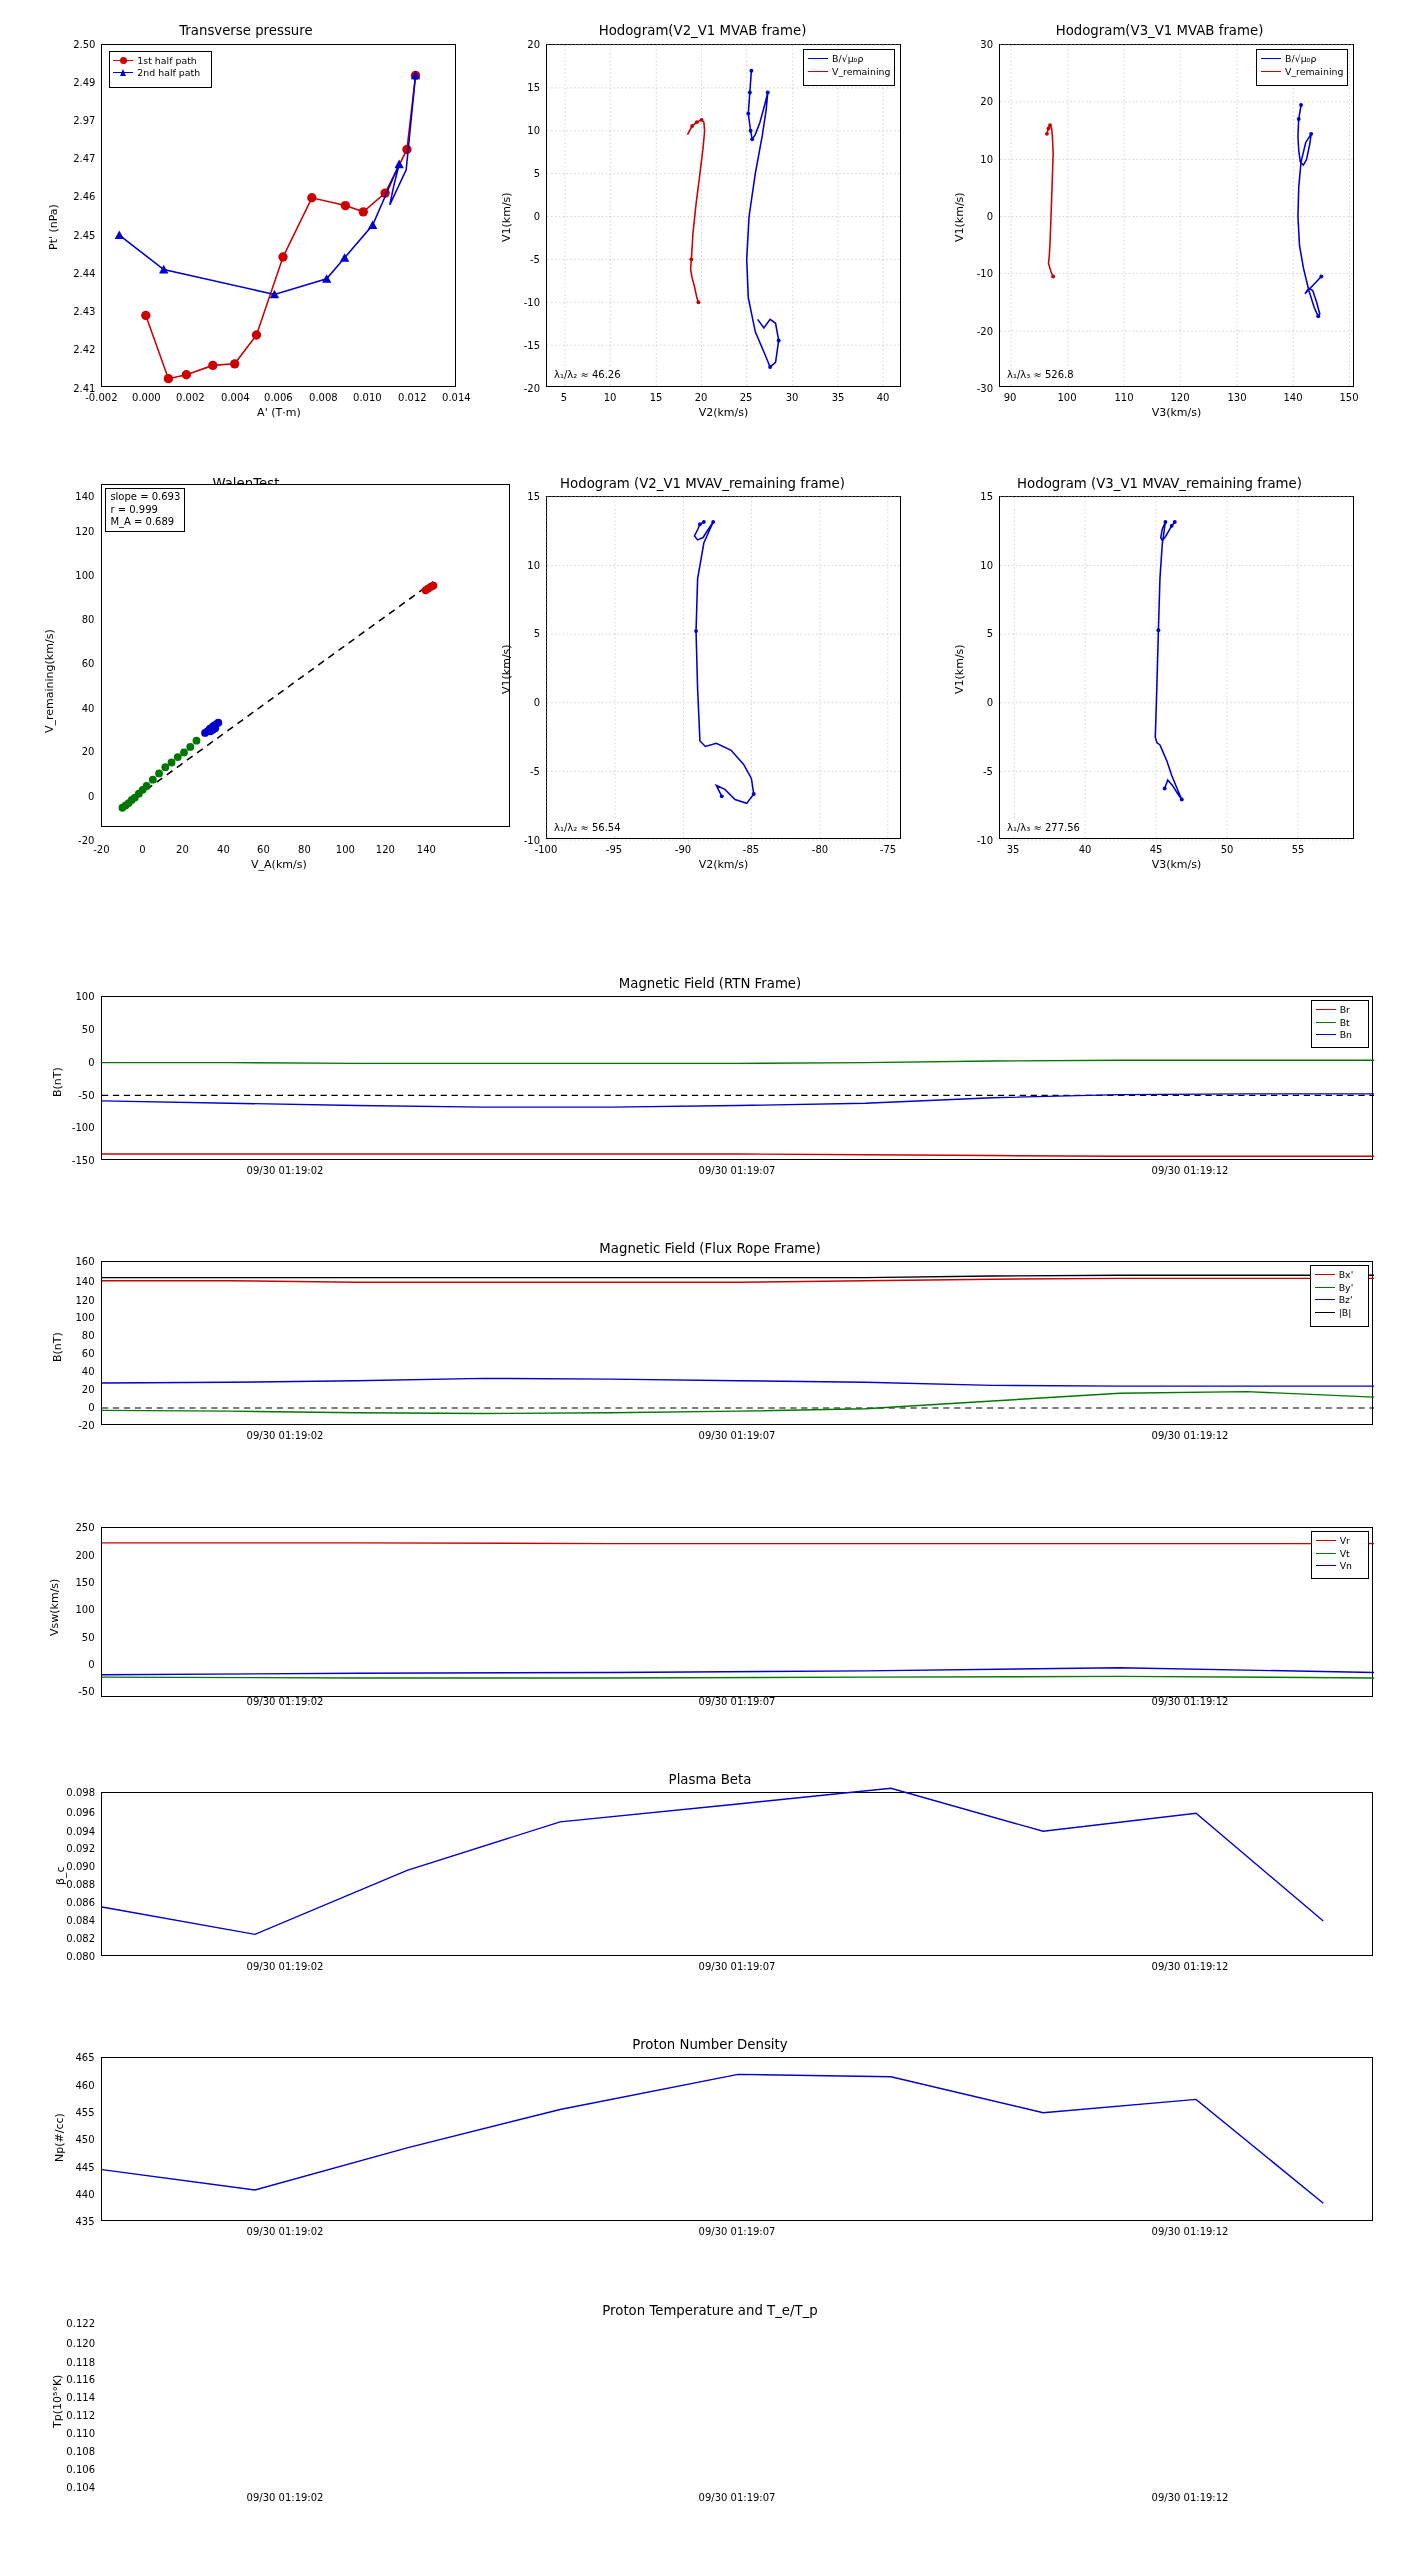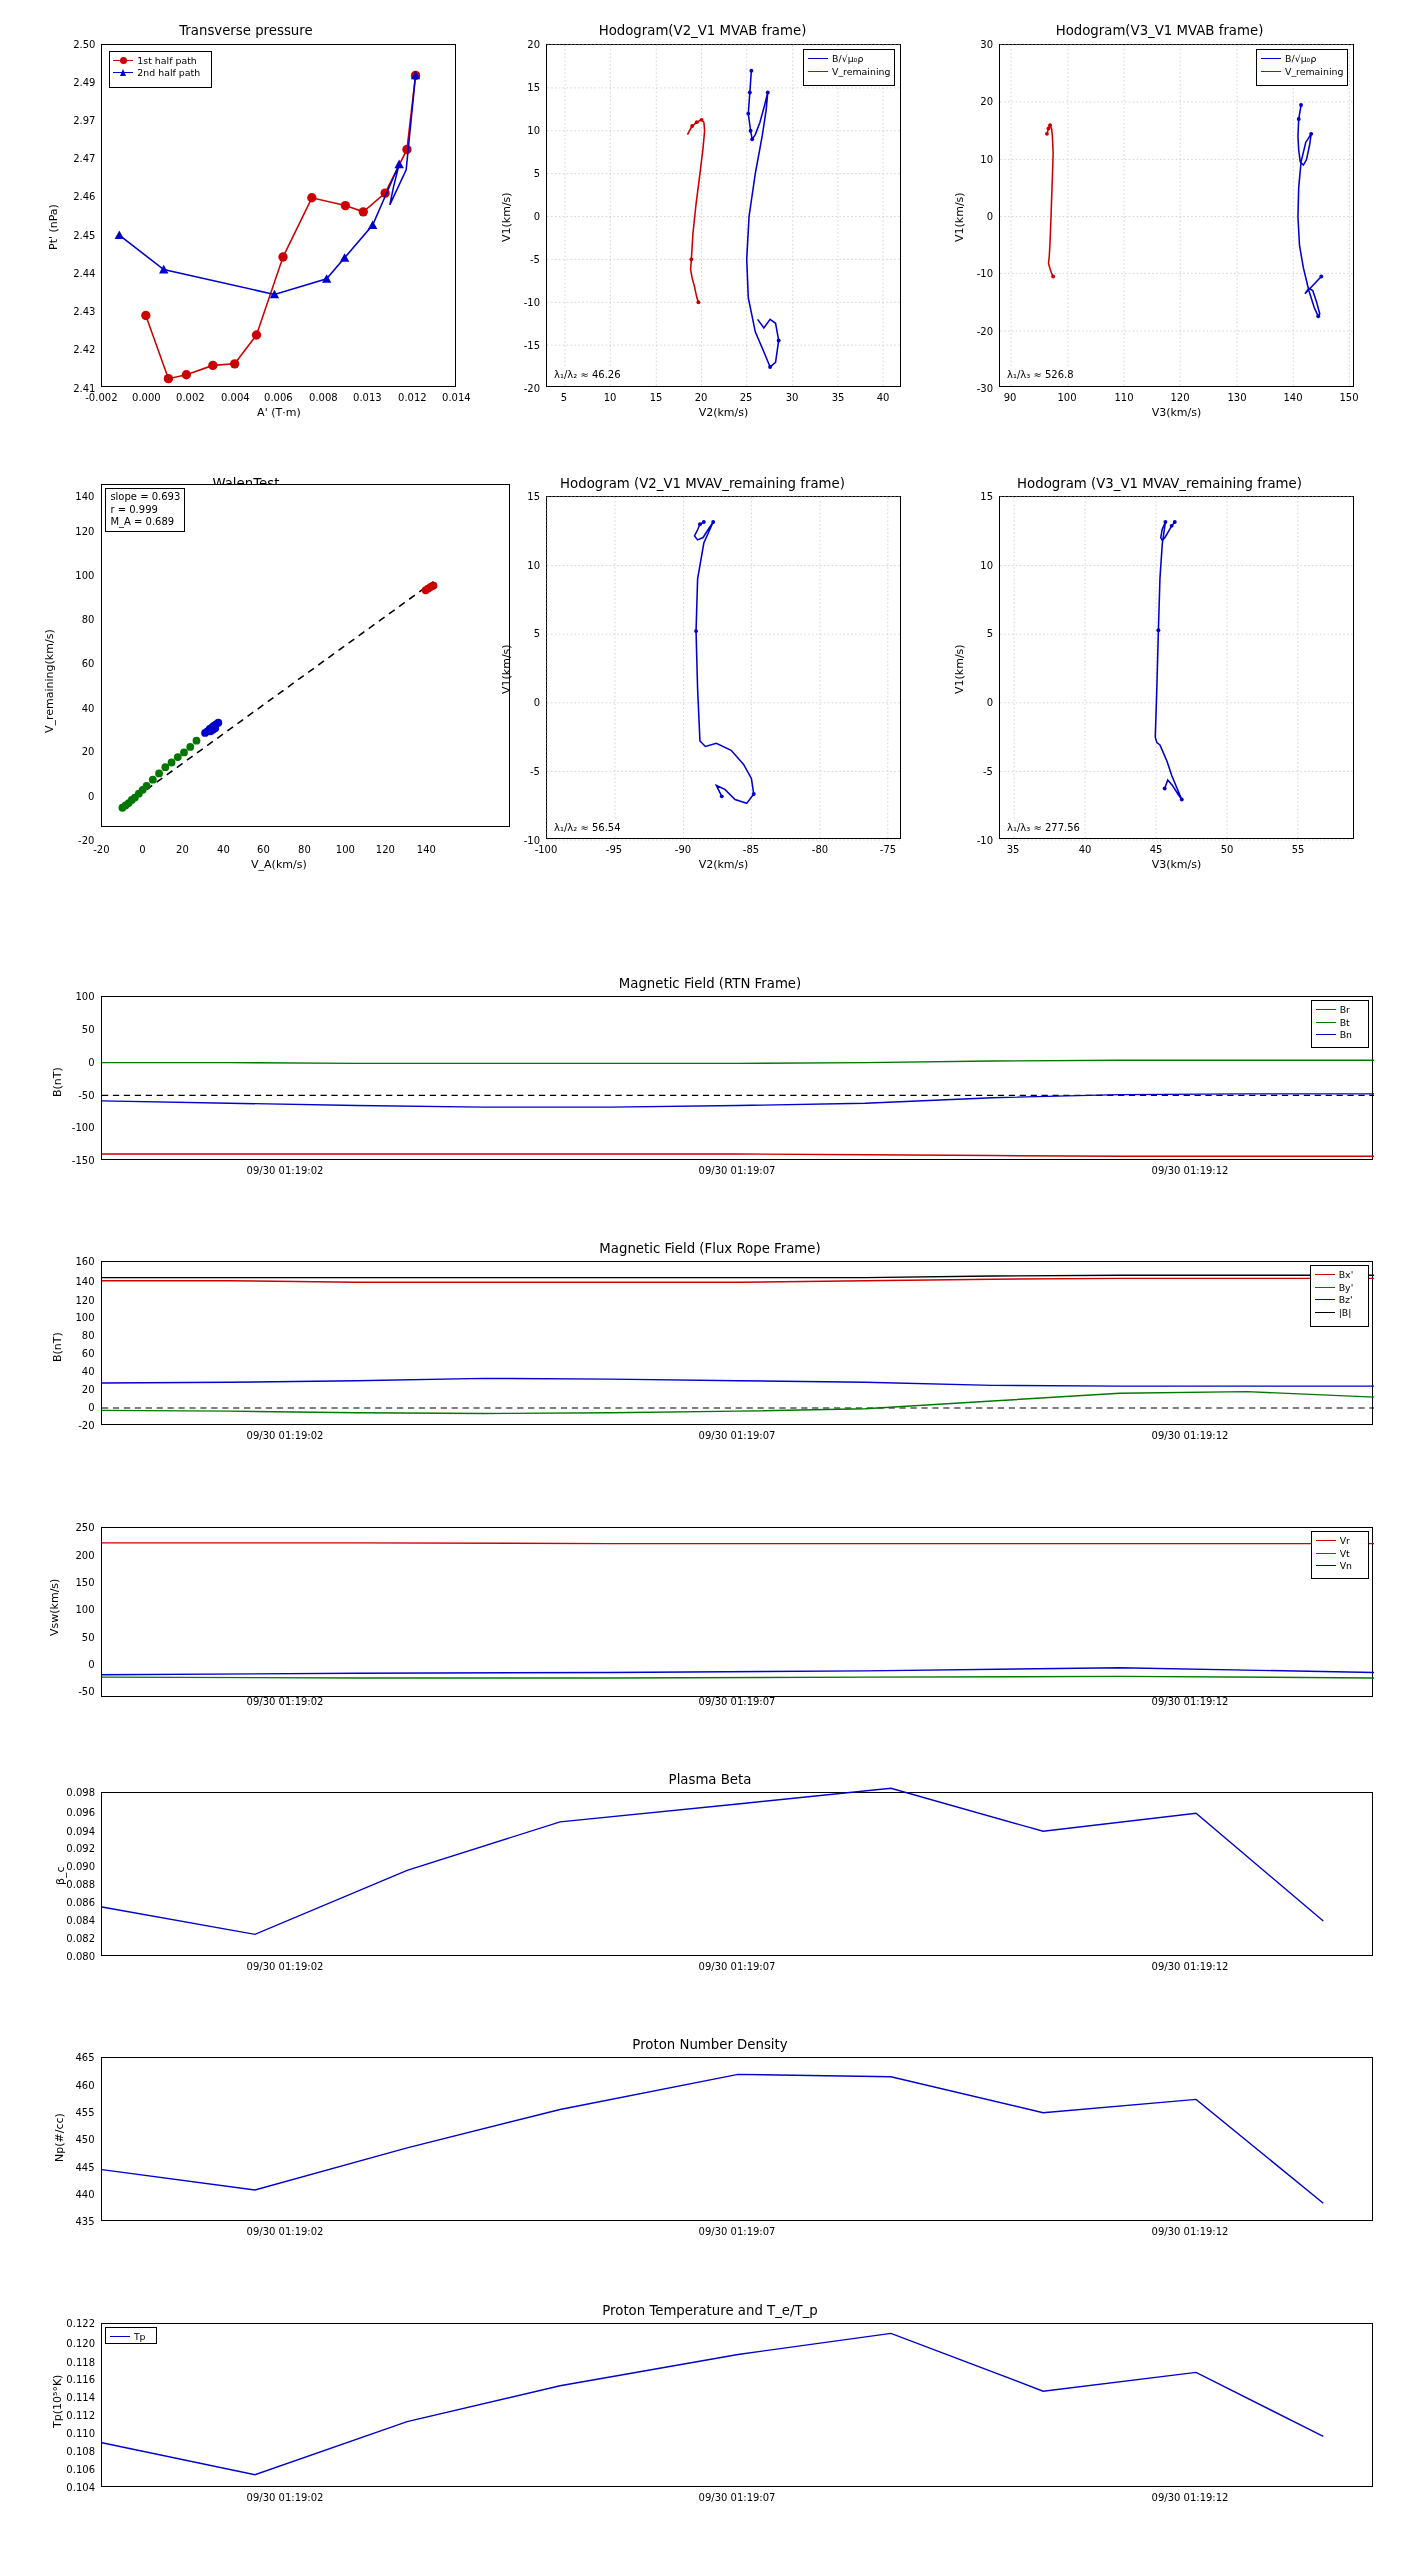--- a/index.html
+++ b/index.html
@@ -87,21 +87,21 @@
     <div class="tick ticky" style="left:31px;top:142px;width:41px;">2.47</div>
     <div class="tick ticky" style="left:31px;top:104px;width:41px;">2.97</div>
     <div class="tick ticky" style="left:31px;top:66px;width:41px;">2.49</div>
     <div class="tick ticky" style="left:31px;top:28px;width:41px;">2.50</div>
     <div class="tick tickx" style="left:78px;top:376px;">-0.002</div>
     <div class="tick tickx" style="left:123px;top:376px;">0.000</div>
     <div class="tick tickx" style="left:167px;top:376px;">0.002</div>
     <div class="tick tickx" style="left:212px;top:376px;">0.004</div>
     <div class="tick tickx" style="left:255px;top:376px;">0.006</div>
     <div class="tick tickx" style="left:300px;top:376px;">0.008</div>
-    <div class="tick tickx" style="left:344px;top:376px;">0.013</div>
+    <div class="tick tickx" style="left:344px;top:376px;">0.010</div>
     <div class="tick tickx" style="left:389px;top:376px;">0.012</div>
     <div class="tick tickx" style="left:433px;top:376px;text-align:right;">0.014</div>
   </div>
 
   <div class="panel" style="left:484px;top:15.6px;width:437px;height:406px;">
     <div class="title" style="top:7.8px;">Hodogram(V2_V1 MVAB frame)</div>
     <div class="plotbox" style="left:62px;top:28px;width:355px;height:343px;">
       <svg width="355" height="343" viewBox="0 0 455 440">
         <g stroke="#c8c8c8" stroke-width="1" stroke-dasharray="2,3">
           <line x1="23" y1="0" x2="23" y2="440"></line>
@@ -554,31 +554,20 @@
     <div class="tick ticky" style="left:26.5px;top:75px;width:37px;">455</div>
     <div class="tick ticky" style="left:26.5px;top:48px;width:37px;">460</div>
     <div class="tick ticky" style="left:26.5px;top:20px;width:37px;">465</div>
     <div class="tick tickx" style="left:254px;top:189px;">09/30 01:19:02</div>
     <div class="tick tickx" style="left:706px;top:189px;">09/30 01:19:07</div>
     <div class="tick tickx" style="left:1159px;top:189px;">09/30 01:19:12</div>
   </div>
 
   <div class="panel" style="left:31px;top:2303px;width:1358px;height:226px;">
     <div class="title" style="top:0px;">Proton Temperature and T_e/T_p</div>
-    <div class="plotbox" style="left:70px;top:20px;width:1272px;height:164px;">
-      <svg width="1272" height="164" viewBox="0 0 1630 210" preserveAspectRatio="none">
-        <polyline fill="none" stroke="#0000cc" stroke-width="1.8" points="0,152 196,193 391,125 587,79 815,39 1011,12 1206,86 1402,62 1565,144"></polyline>
-      </svg>
-      <div class="legend" style="left:3.1px;top:3.1px;width:52px;height:17px;">
-        <div class="row">
-            <span class="sw" style="border-top-color:#0000cc;"></span>
-            <span>Tp</span>
-          </div>
-      </div>
-    </div>
     <div class="ylabel" style="left:20px;top:125px;">Tp(10⁵°K)</div>
     <div class="tick ticky" style="left:22px;top:184px;width:42px;">0.104</div>
     <div class="tick ticky" style="left:22px;top:166px;width:42px;">0.106</div>
     <div class="tick ticky" style="left:22px;top:148px;width:42px;">0.108</div>
     <div class="tick ticky" style="left:22px;top:130px;width:42px;">0.110</div>
     <div class="tick ticky" style="left:22px;top:112px;width:42px;">0.112</div>
     <div class="tick ticky" style="left:22px;top:94px;width:42px;">0.114</div>
     <div class="tick ticky" style="left:22px;top:76px;width:42px;">0.116</div>
     <div class="tick ticky" style="left:22px;top:59px;width:42px;">0.118</div>
     <div class="tick ticky" style="left:22px;top:40px;width:42px;">0.120</div>

